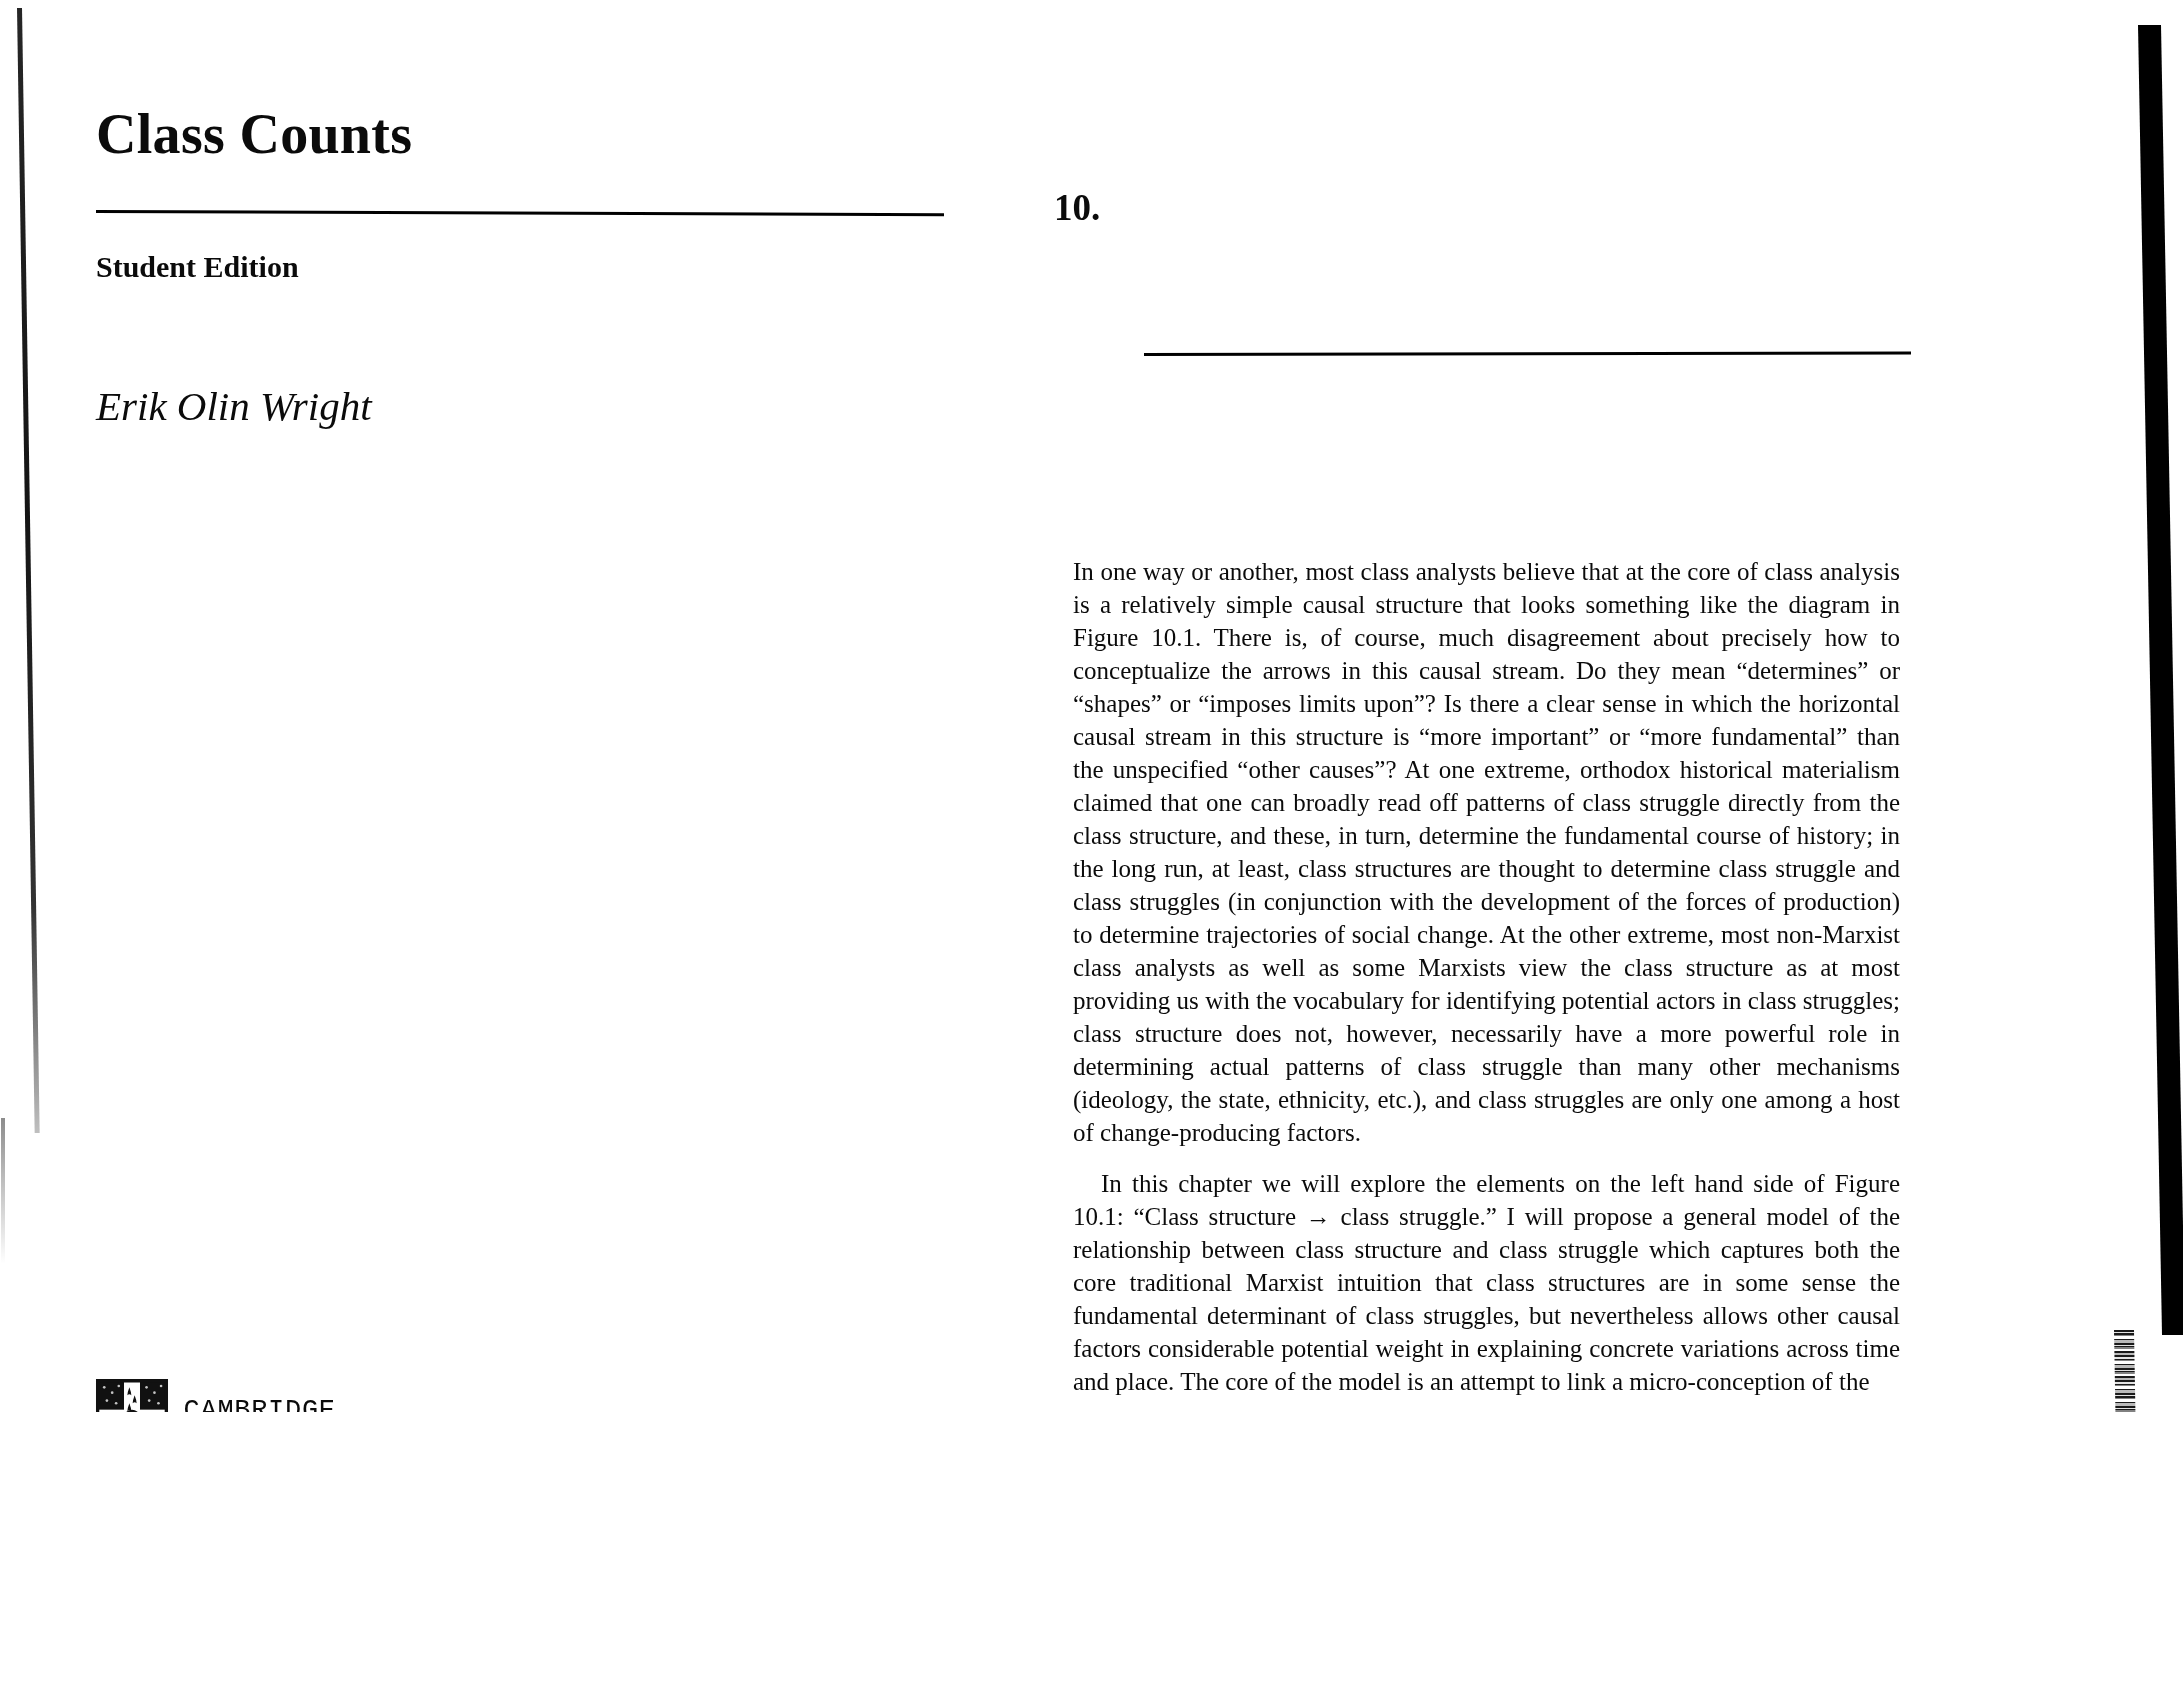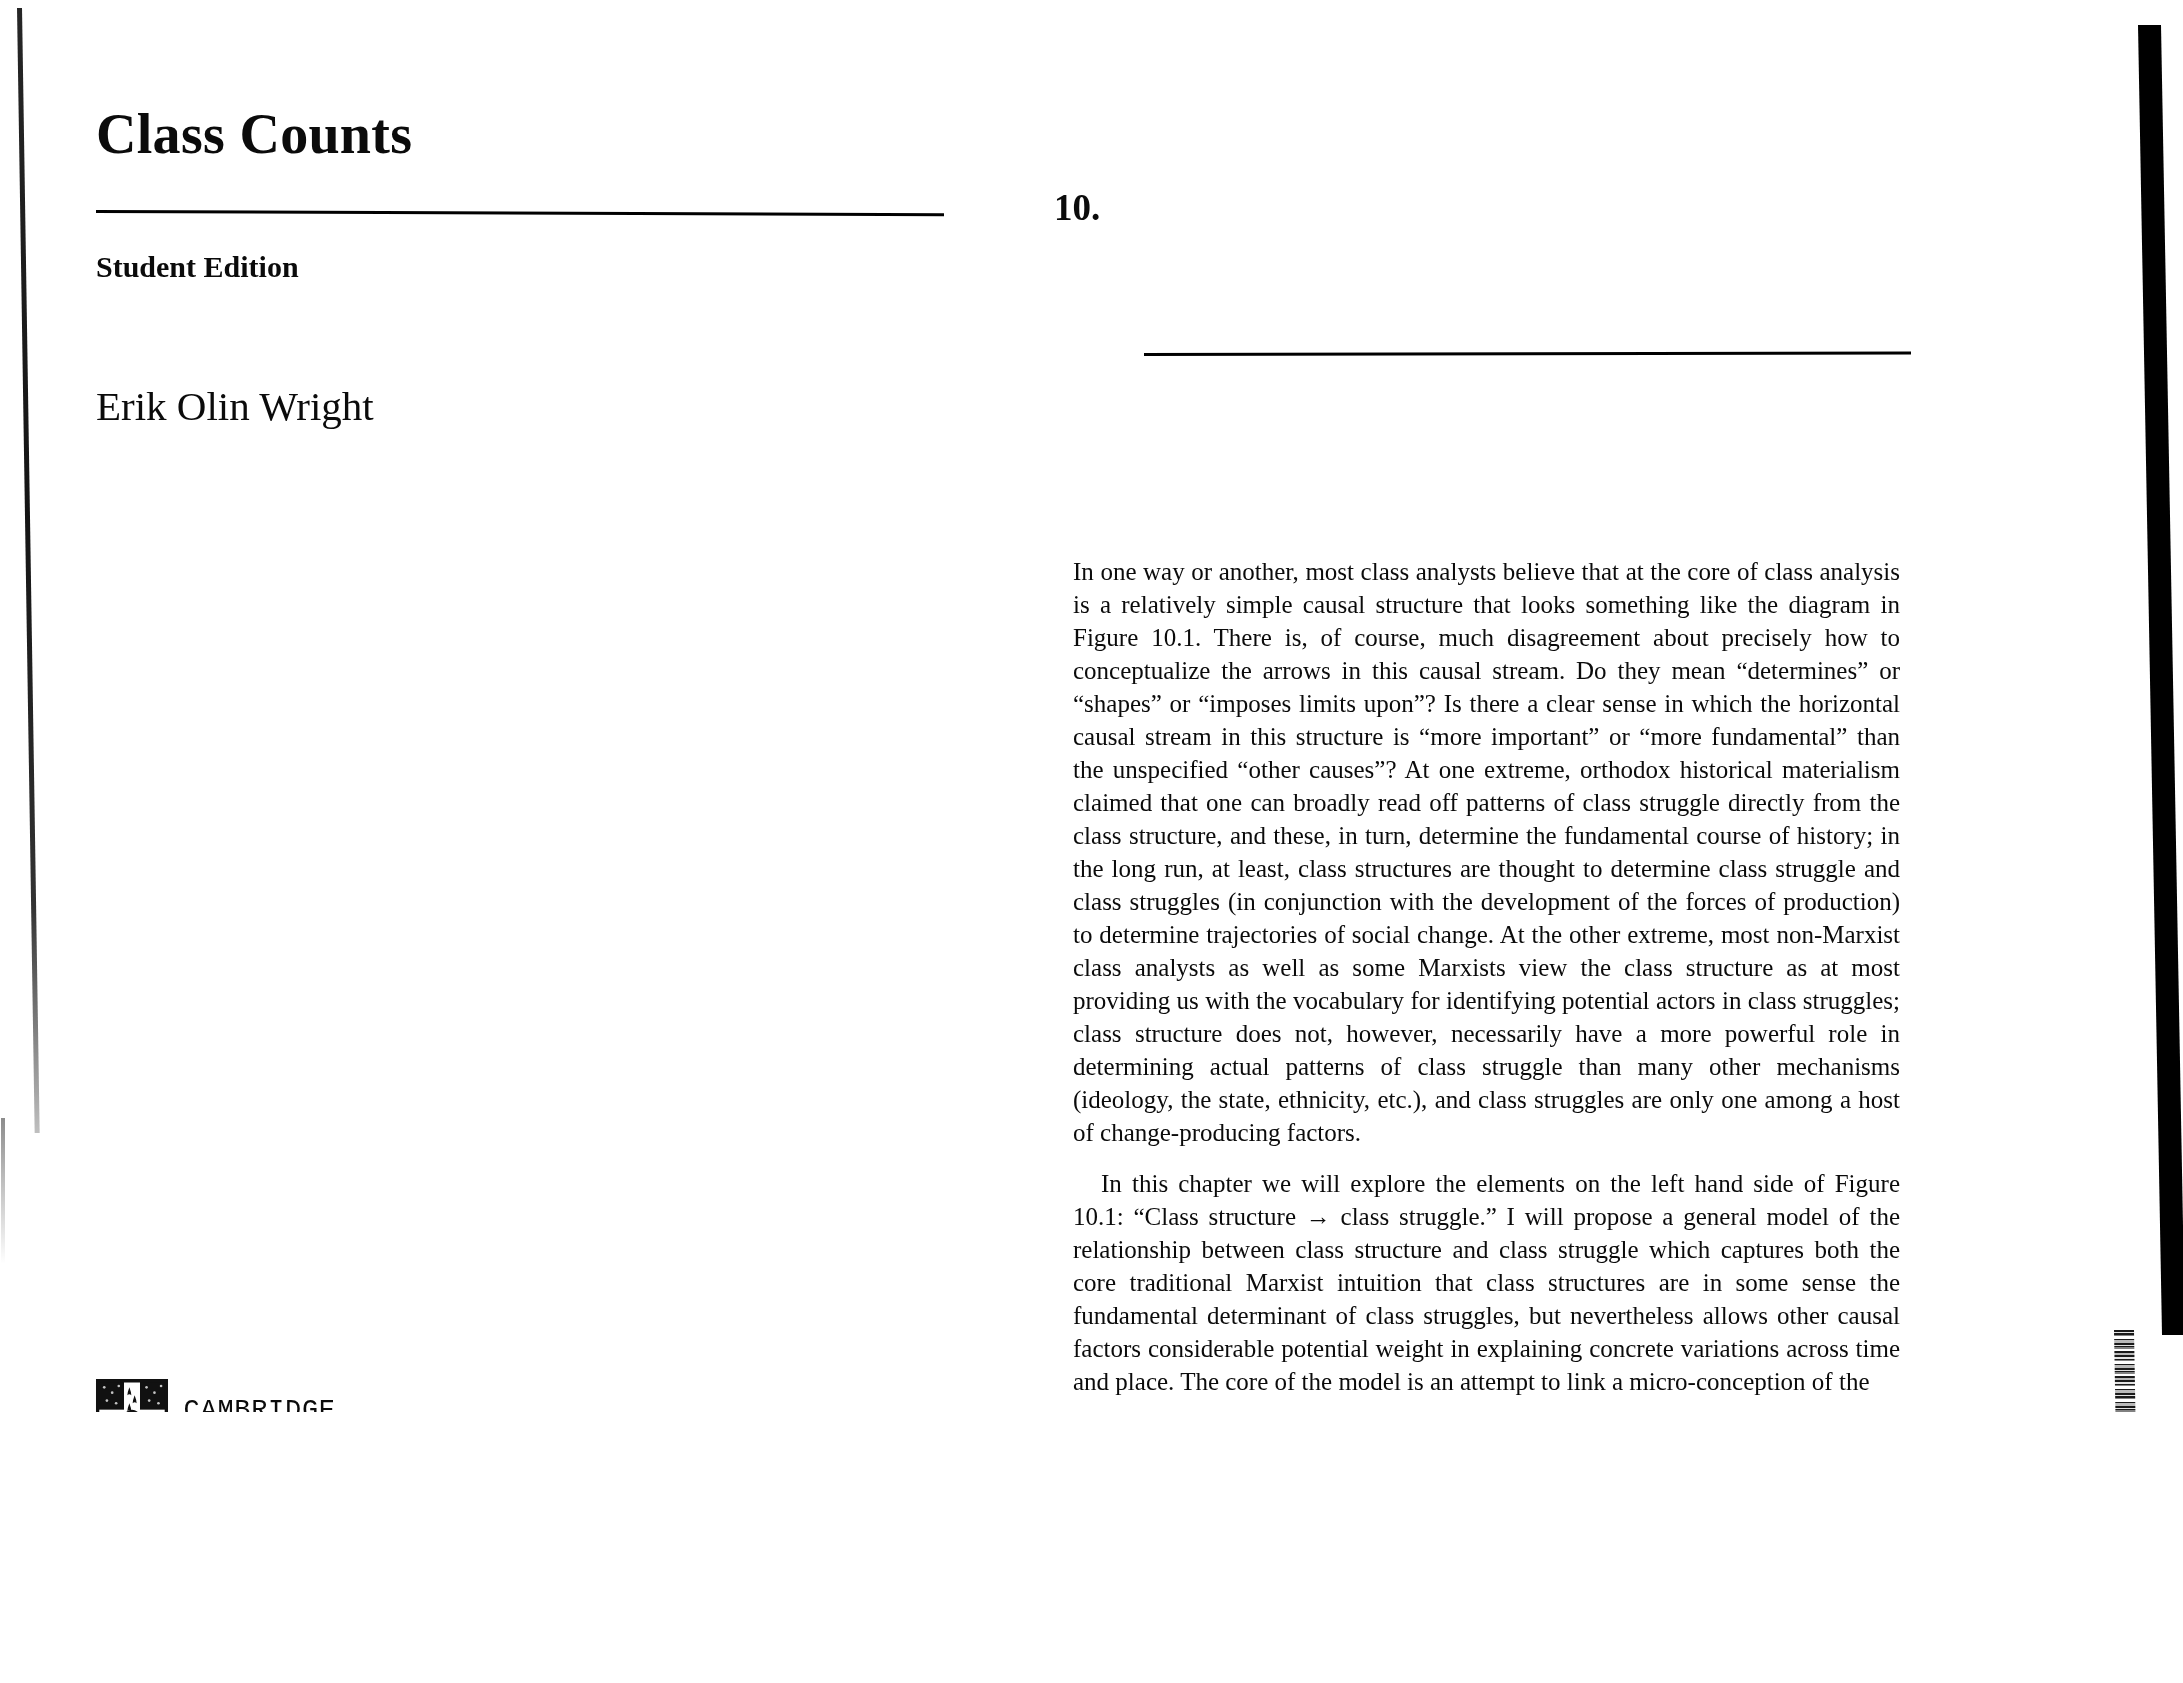--- a/index.html
+++ b/index.html
@@ -106,20 +106,21 @@
     top: 250px;
     font-size: 30px;
     font-weight: 700;
     white-space: nowrap;
   }
   .cover-author {
     position: absolute;
     left: 96px;
     top: 382px;
     font-size: 41px;
+    font-style: italic;
     white-space: nowrap;
   }
 
   
   .publisher {
     position: absolute;
     left: 95px;
     top: 1378px;
     display: flex;
     align-items: center;

